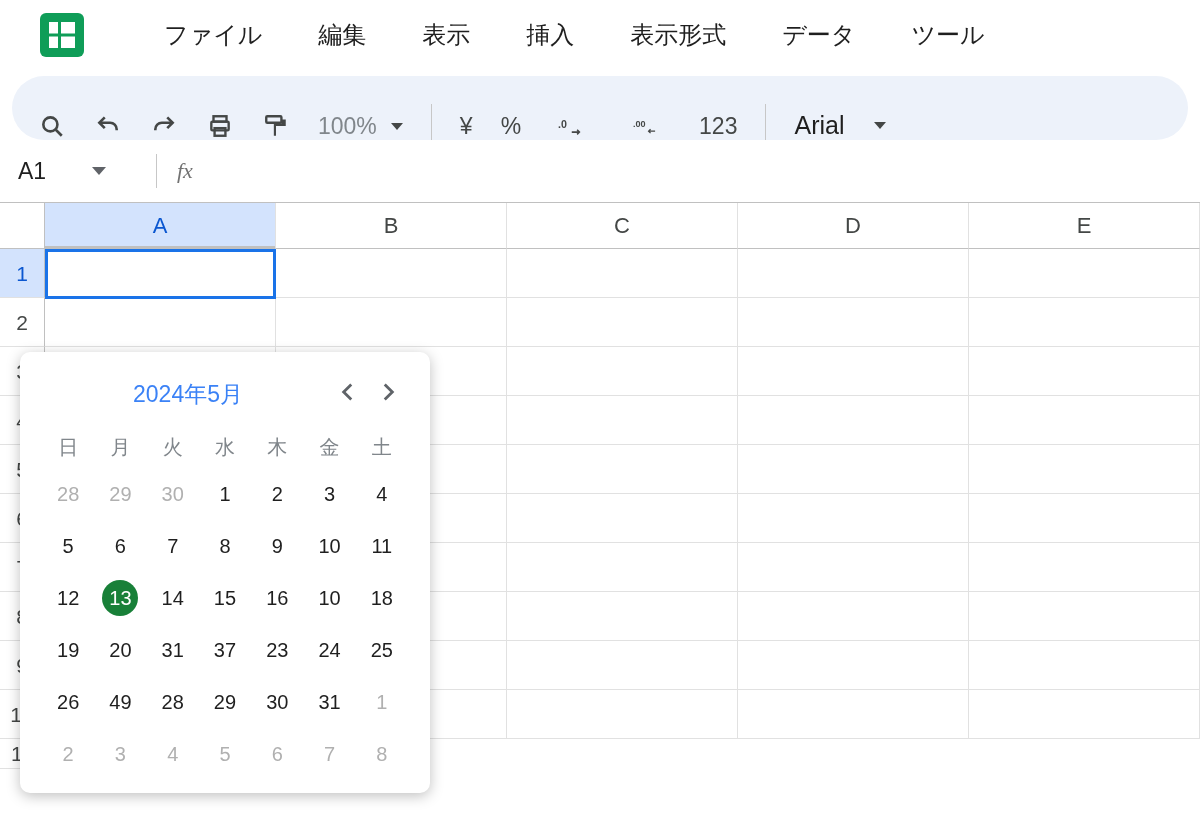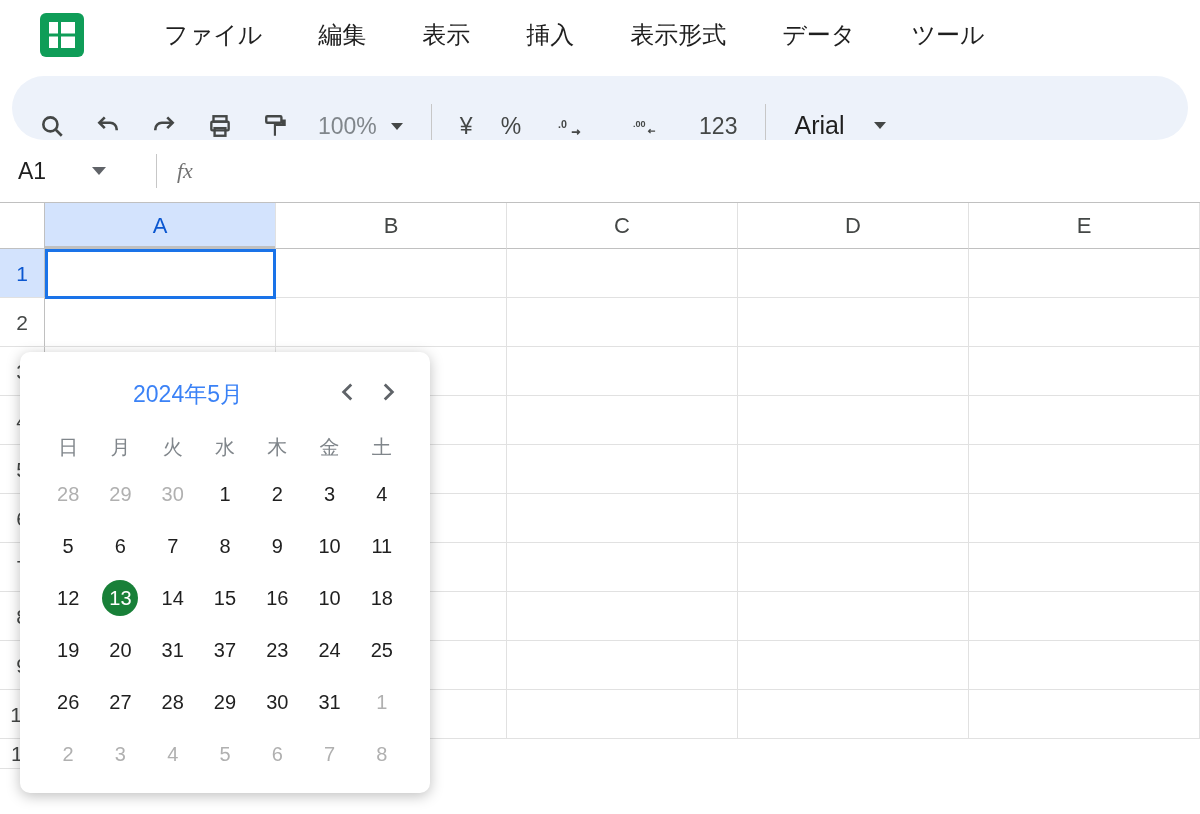--- a/index.html
+++ b/index.html
@@ -285,21 +285,21 @@
       <div class="dp-day">10</div>
       <div class="dp-day">18</div>
       <div class="dp-day">19</div>
       <div class="dp-day">20</div>
       <div class="dp-day">31</div>
       <div class="dp-day">37</div>
       <div class="dp-day">23</div>
       <div class="dp-day">24</div>
       <div class="dp-day">25</div>
       <div class="dp-day">26</div>
-      <div class="dp-day">27</div>
+      <div class="dp-day">49</div>
       <div class="dp-day">28</div>
       <div class="dp-day">29</div>
       <div class="dp-day">30</div>
       <div class="dp-day">31</div>
       <div class="dp-day muted">1</div>
       <div class="dp-day muted">2</div>
       <div class="dp-day muted">3</div>
       <div class="dp-day muted">4</div>
       <div class="dp-day muted">5</div>
       <div class="dp-day muted">6</div>

